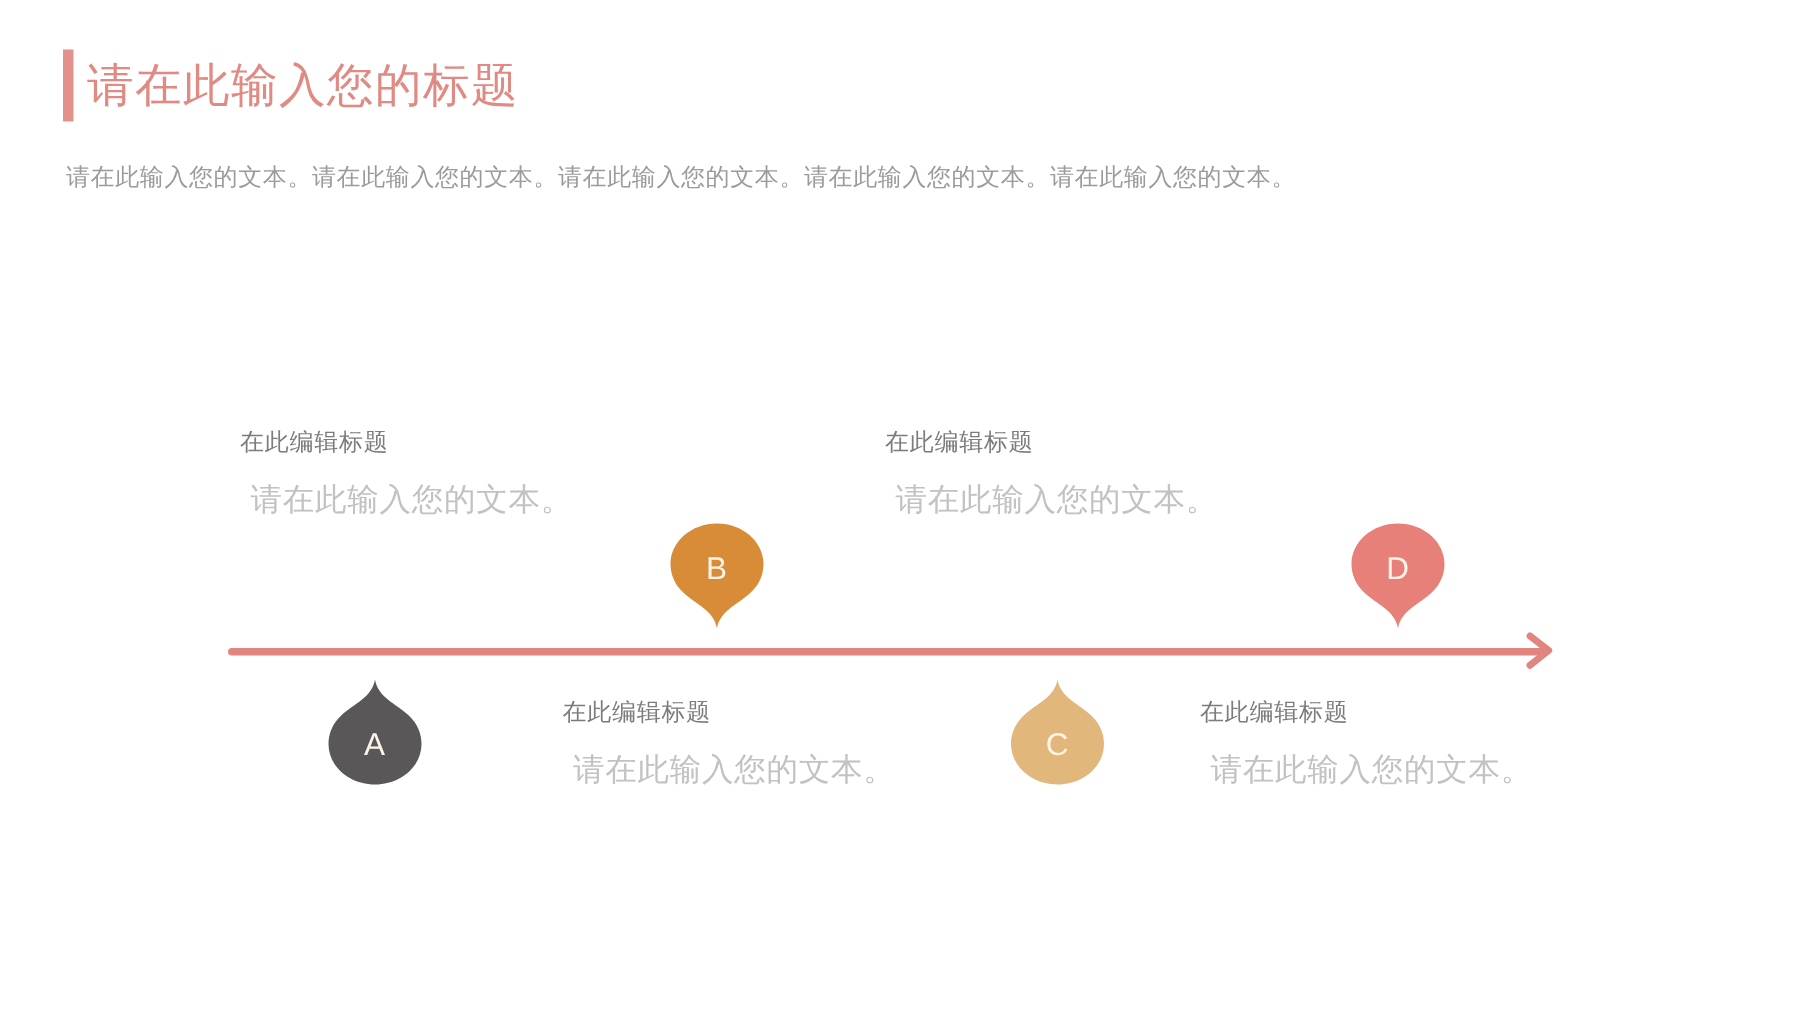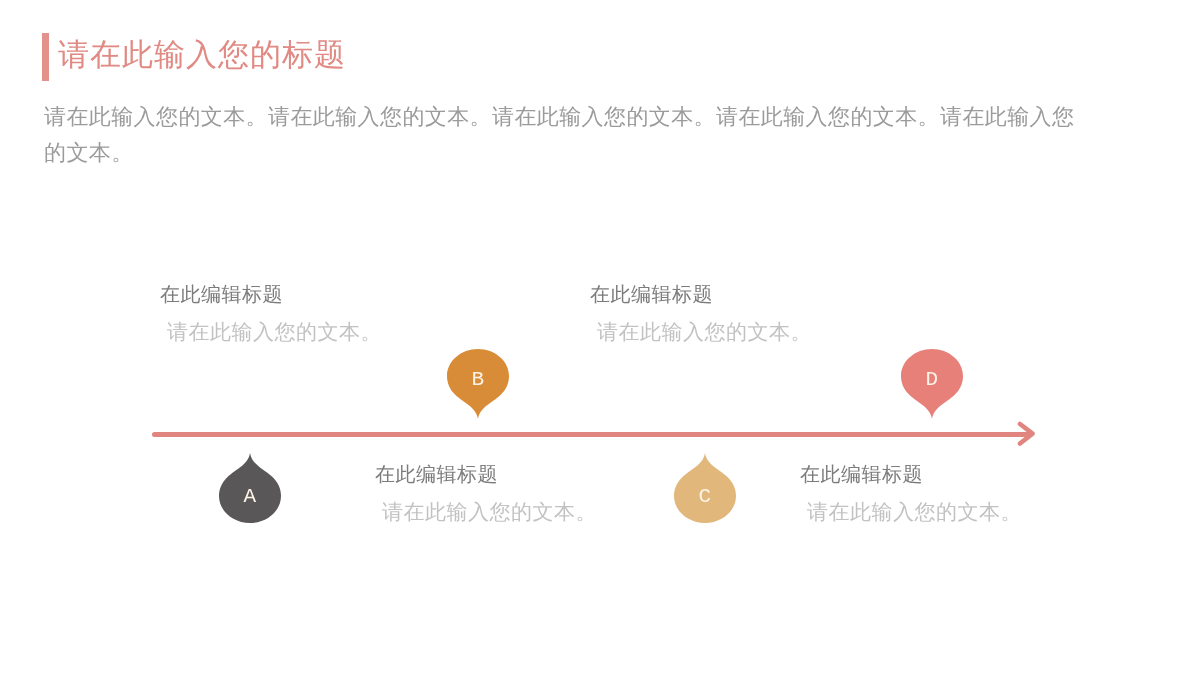--- a/index.html
+++ b/index.html
@@ -12,21 +12,20 @@
     height: 675px;
     background: #ffffff;
     font-family: "Liberation Sans", "DejaVu Sans", sans-serif;
     overflow: hidden;
   }
   .slide {
     position: relative;
     width: 960px;
     height: 675px;
     background: #ffffff;
-    font-family: Liberation Mono, monospace;
   }
 
   
   .title-block {
     position: absolute;
     left: 42px;
     top: 33px;
     display: flex;
     align-items: stretch;
   }
@@ -44,21 +43,21 @@
     padding-left: 9px;
     white-space: nowrap;
     font-weight: 400;
   }
 
   .subtitle-paragraph {
     position: absolute;
     left: 44px;
     top: 101px;
     width: 1045px;
-    font-size: 22px;
+    font-size: 16px;
     line-height: 36px;
     color: #9b9b9b;
     letter-spacing: 0.4px;
     font-weight: 400;
   }
 
   
   .timeline {
     position: absolute;
     left: 0;
@@ -108,21 +107,21 @@
   .pin-b { left: 446px; top: 348px; }
   .pin-c { left: 673px; top: 452px; }
   .pin-d { left: 900px; top: 348px; }
 
   
   .label {
     position: absolute;
     width: 340px;
   }
   .label-title {
-    font-size: 20px;
+    font-size: 16px;
     line-height: 26px;
     color: #7c7c7c;
     letter-spacing: 0.5px;
     white-space: nowrap;
   }
   .label-desc {
     font-size: 21px;
     line-height: 26px;
     color: #c2c2c2;
     letter-spacing: 0.5px;

